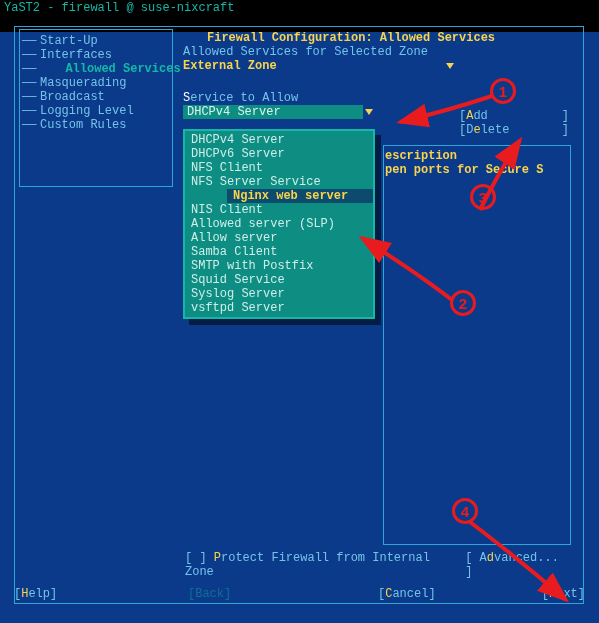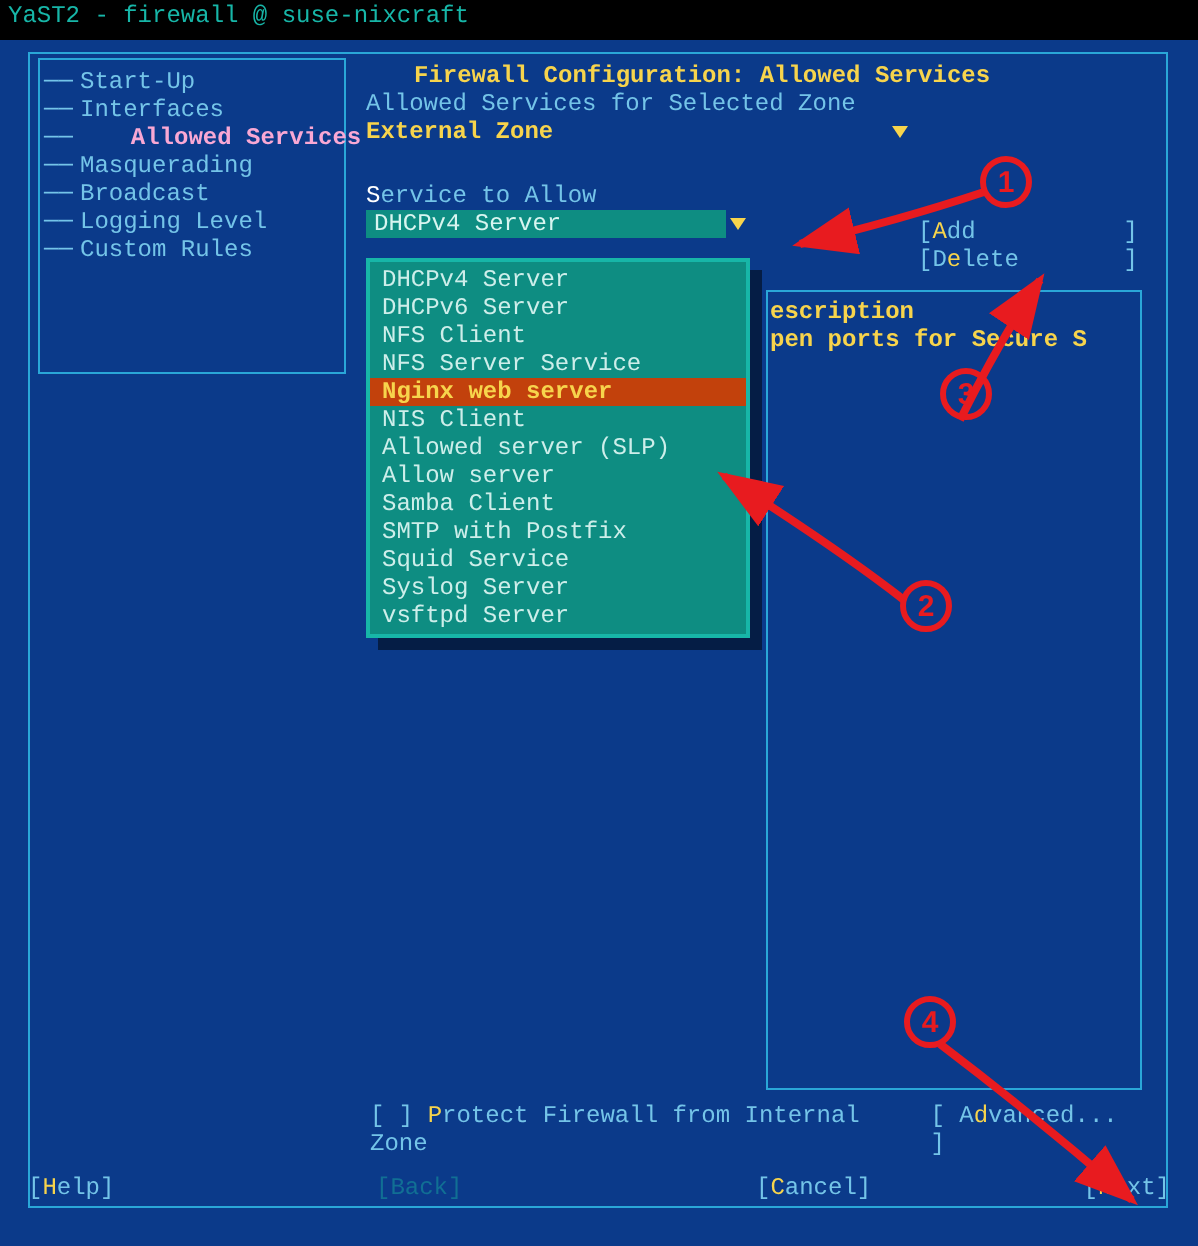--- a/index.html
+++ b/index.html
@@ -8,21 +8,21 @@
     font-family: "Courier New", monospace;
     font-size: 12px;
     line-height: 14px;
     background: #0b3a8a;
     color: #a9d8f6;
     position: relative;
   }
   .titlebar {
     position: absolute;
     top: 0; left: 0; right: 0;
-    height: 20px;
+    height: 32px;
     background: #000;
     color: #17b6a8;
     padding: 1px 4px;
   }
   .panel {
     position: absolute;
     top: 26px; left: 14px;
     width: 570px; height: 578px;
     border: 1px solid #2aa7d8;
   }
@@ -38,21 +38,21 @@
     display: flex;
     align-items: center;
     padding: 0 4px 0 2px;
     color: #74c4e8;
     cursor: pointer;
   }
   .sidebar-item .tick {
     width: 18px; display: inline-block;
     color: #74c4e8;
   }
-  .sidebar-item.active span.lab { color: #f9a8d4; font-weight: bold; margin-left: 29px; }
+  .sidebar-item.active span.lab { color: #14b8a6; font-weight: bold; margin-left: 29px; }
   .lab { white-space: pre; }
   .hot { color: #f7d44c; }
   .hotw { color: #fff; }
 
   
   .content {
     position: absolute;
     top: 4px; left: 168px; right: 6px;
   }
   .heading { color: #f7d44c; font-weight: bold; margin-left: 24px; }
@@ -110,21 +110,21 @@
     border: 2px solid #17b6a8;
     padding: 2px 0;
     box-shadow: 6px 6px 0 rgba(0,0,0,0.5);
   }
   .dd-item {
     padding: 0 6px;
     color: #cdeeea;
     cursor: pointer;
     white-space: pre;
   }
-  .dd-item.sel { background: #c2410c; color: #f7d44c; font-weight:bold; }
+  .dd-item.sel { background: #0c4a6e; color: #f7d44c; font-weight:bold;margin-left:42px; }
 
   
   .desc-frag {
     position:absolute;
     top: 118px; left: 202px;
   }
   .desc-frag .lbl { color:#f7d44c; font-weight:bold; }
   .desc-frag .txt { color:#f7d44c; font-weight:bold; }
 
   

